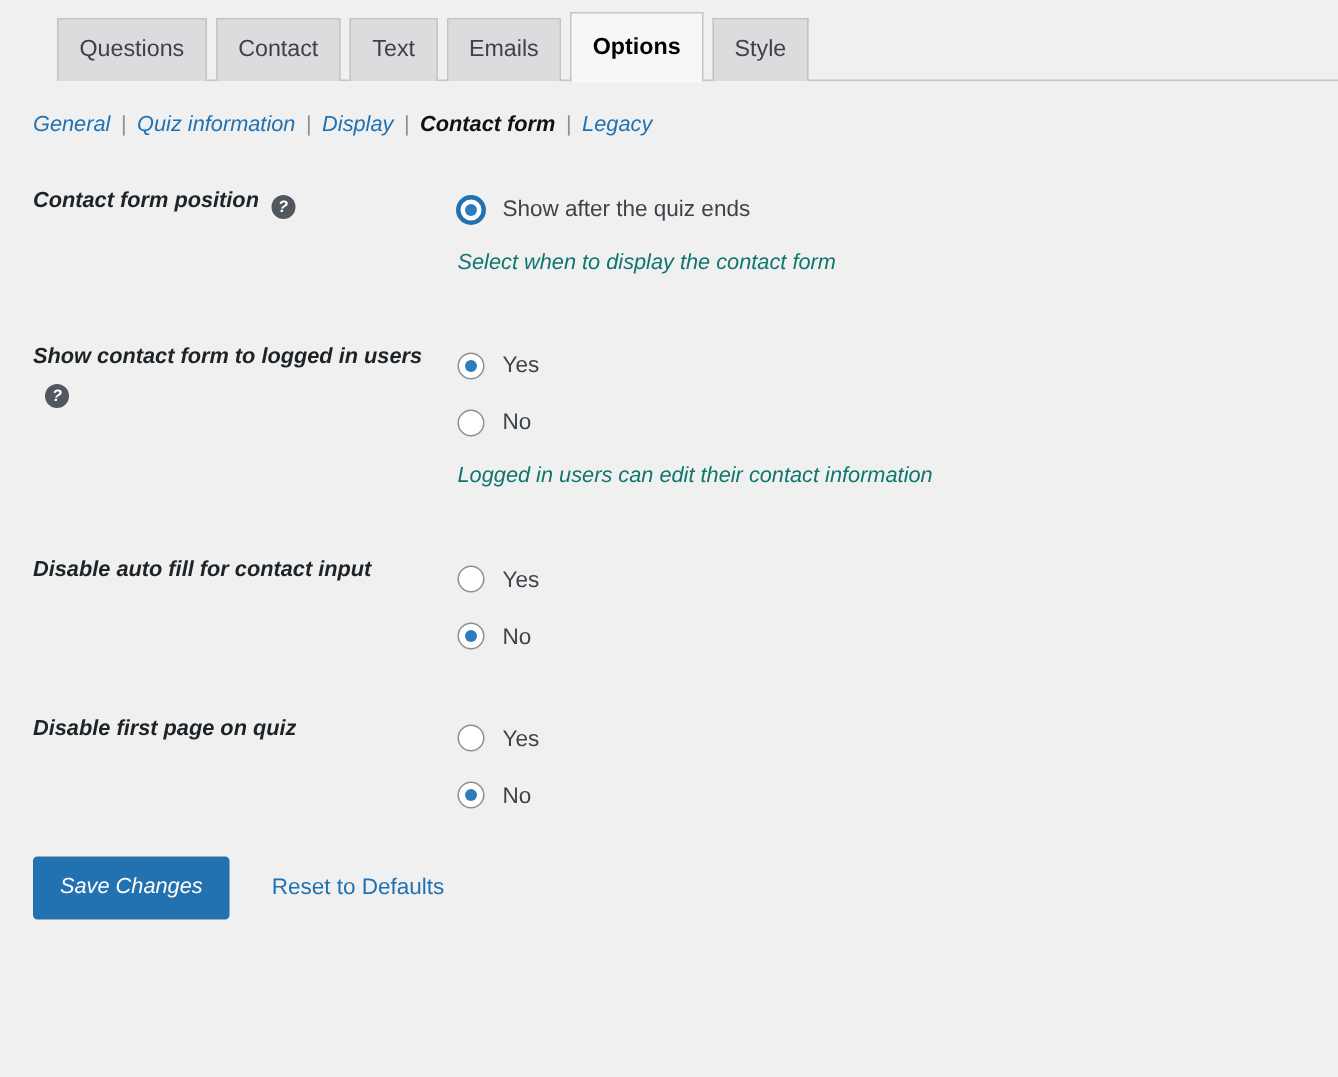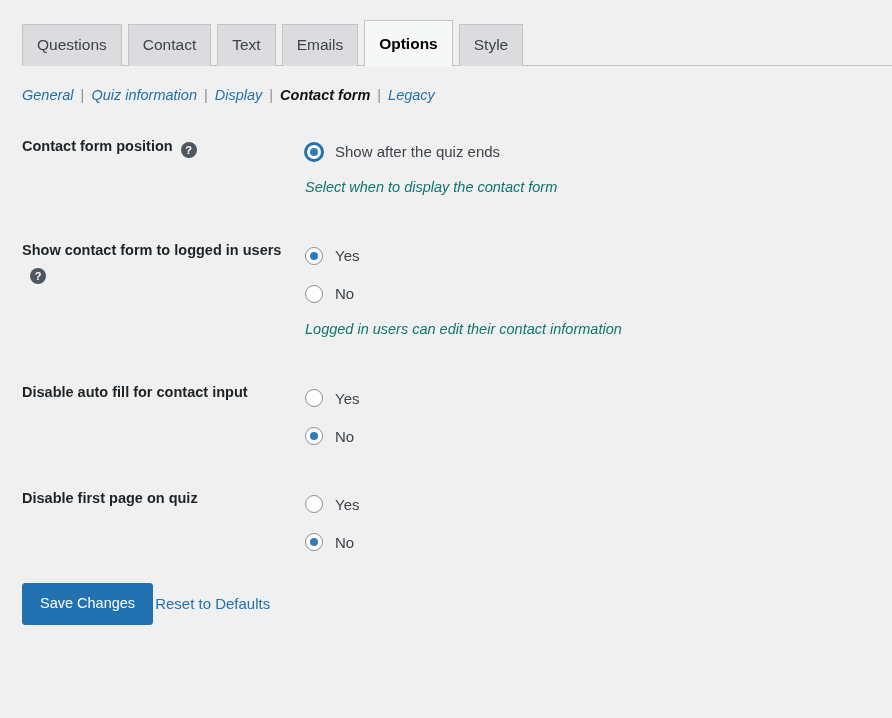--- a/index.html
+++ b/index.html
@@ -13,25 +13,26 @@
     font-family: "Liberation Sans", sans-serif;
     font-size: 14px;
     color: #1d2327;
     overflow: hidden;
     position: relative;
   }
 
   
   .tab-bar {
     position: relative;
-    height: 66px;
+    height: 54px;
     padding-left: 22px;
     box-sizing: border-box;
     display: flex;
     align-items: flex-end;
+    margin-left: 16px;
   }
   .tab-bar::after {
     content: "";
     position: absolute;
     left: 22px;
     right: 0;
     bottom: 0;
     height: 1px;
     background: #c3c4c7;
   }
@@ -101,20 +102,21 @@
   .row-label {
     width: 283px;
     flex: 0 0 283px;
     box-sizing: border-box;
     padding-right: 10px;
     font-weight: bold;
     font-size: 14.5px;
     line-height: 22px;
     color: #1d2327;
     padding-top: 2px;
+    font-style: italic;
   }
   .row-label .lbl-text { }
   .row-field {
     flex: 1 1 auto;
     padding-top: 0;
   }
 
   
   .help-icon {
     display: inline-block;
@@ -198,26 +200,27 @@
   .btn-primary {
     background: #2271b1;
     border: 1px solid #2271b1;
     color: #fff;
     font-family: "Liberation Sans", sans-serif;
     font-size: 14.5px;
     line-height: 1;
     padding: 12px 17px 13px 17px;
     border-radius: 3px;
     cursor: pointer;
+    font-style: italic;
   }
   .reset-link {
     color: #2271b1;
     text-decoration: none;
     font-size: 15px;
-    margin-left: 2px;
+    margin-left: 28px;
     cursor: pointer;
   }
 </style>
 </head>
 <body>
 
 <div class="tab-bar" id="tab-bar">
     <div class="tab">Questions</div>
     <div class="tab">Contact</div>
     <div class="tab">Text</div>

